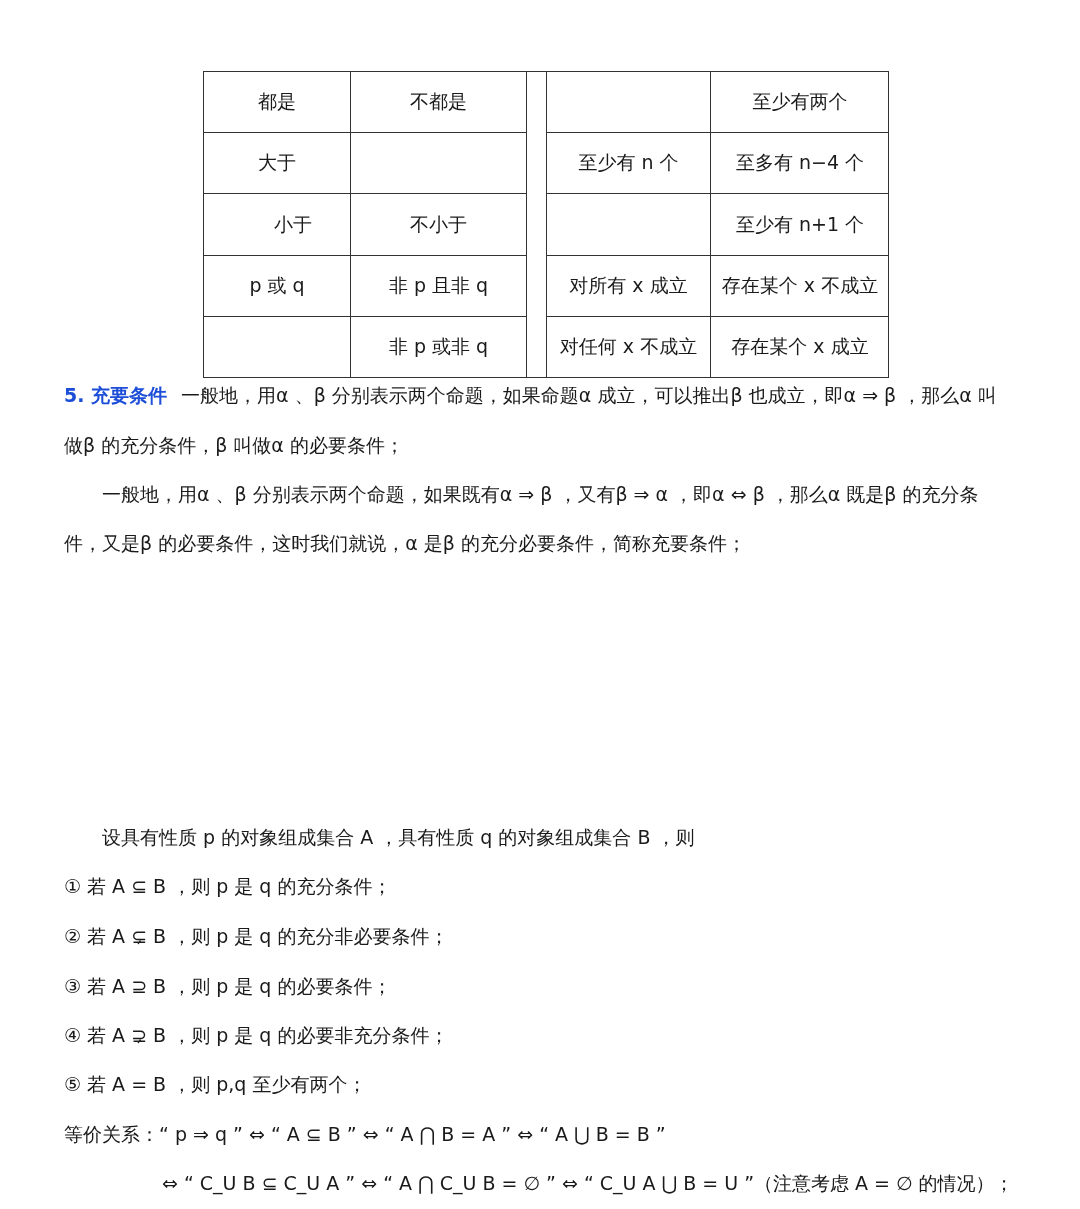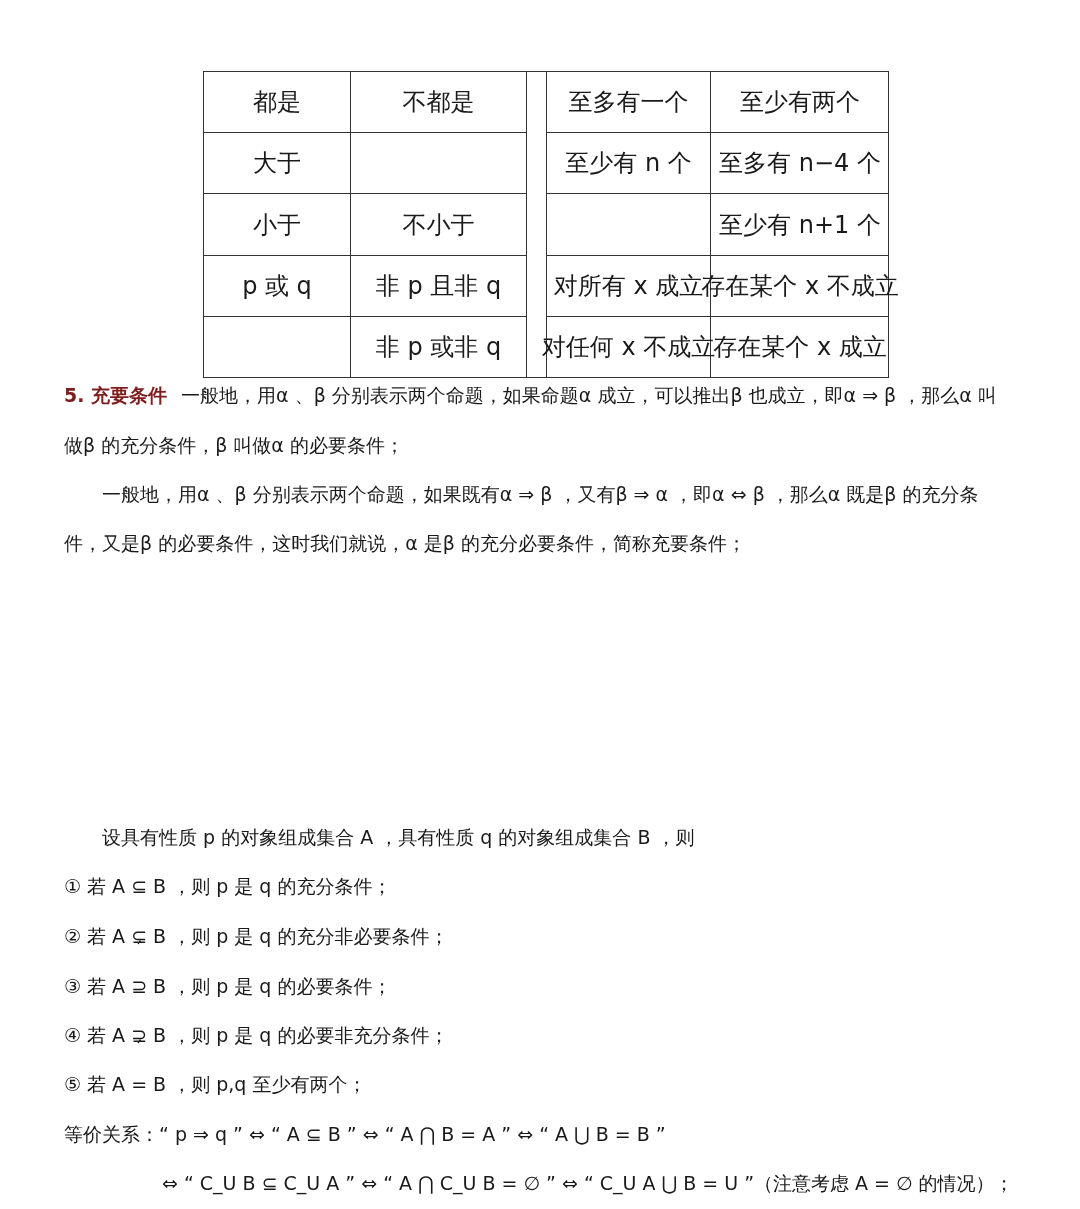--- a/index.html
+++ b/index.html
@@ -3,52 +3,51 @@
 <meta charset="utf-8">
 <style>
   html, body { margin: 0; padding: 0; background: #ffffff; }
   body { width: 1080px; height: 1209px; position: relative; overflow: hidden;
          font-family: "DejaVu Sans", "Liberation Sans", sans-serif; color: #1a1a1a; }
   .tbl { position: absolute; left: 203px; top: 71px; width: 686px; height: 307px;
          border: 1px solid #333; box-sizing: border-box; }
   .vline { position: absolute; top: 0; bottom: 0; width: 1px; background: #333; }
   .hline { position: absolute; height: 1px; background: #333; }
   .cell { position: absolute; display: flex; align-items: center; justify-content: center;
-          font-size: 24px; white-space: nowrap; }
+          font-size: 19px; white-space: nowrap; }
   .gapcol { position: absolute; top: 0; bottom: 0; left: 322px; width: 21px; background: #fff;
             border-left: 1px solid #333; border-right: 1px solid #333; box-sizing: border-box; }
   .line { position: absolute; left: 64px; font-size: 19px; white-space: nowrap; line-height: 26px; }
-  .red { color: #7f1d1d; font-weight: bold; }
+  .red { color: #1d4ed8; font-weight: bold; }
 </style>
 </head>
 <body>
 
 <div class="tbl">
   <div class="vline" style="left:146px"></div>
   <div class="gapcol"></div>
   <div class="vline" style="left:506px"></div>
   <div class="hline" style="top:60px;left:0;width:322px"></div>
   <div class="hline" style="top:60px;left:343px;right:0"></div>
   <div class="hline" style="top:121px;left:0;width:322px"></div>
   <div class="hline" style="top:121px;left:343px;right:0"></div>
   <div class="hline" style="top:183px;left:0;width:322px"></div>
   <div class="hline" style="top:183px;left:343px;right:0"></div>
   <div class="hline" style="top:244px;left:0;width:322px"></div>
   <div class="hline" style="top:244px;left:343px;right:0"></div>
 
   <div class="cell" style="left:0;top:0;width:146px;height:60px">都是</div>
   <div class="cell" style="left:147px;top:0;width:175px;height:60px">不都是</div>
-  <div class="cell" style="left:343px;top:0;width:163px;height:60px">至多有一个</div>
   <div class="cell" style="left:507px;top:0;width:178px;height:60px">至少有两个</div>
 
   <div class="cell" style="left:0;top:61px;width:146px;height:60px">大于</div>
   <div class="cell" style="left:343px;top:61px;width:163px;height:60px">至少有 n 个</div>
   <div class="cell" style="left:507px;top:61px;width:178px;height:60px">至多有 n−4 个</div>
 
-  <div class="cell" style="left:0;top:122px;width:146px;height:61px">小于</div>
+  <div class="cell" style="left:16px;top:122px;width:146px;height:61px">小于</div>
   <div class="cell" style="left:147px;top:122px;width:175px;height:61px">不小于</div>
   <div class="cell" style="left:507px;top:122px;width:178px;height:61px">至少有 n+1 个</div>
 
   <div class="cell" style="left:0;top:184px;width:146px;height:60px">p 或 q</div>
   <div class="cell" style="left:147px;top:184px;width:175px;height:60px">非 p 且非 q</div>
   <div class="cell" style="left:343px;top:184px;width:163px;height:60px">对所有 x 成立</div>
   <div class="cell" style="left:507px;top:184px;width:178px;height:60px">存在某个 x 不成立</div>
 
   <div class="cell" style="left:147px;top:245px;width:175px;height:60px">非 p 或非 q</div>
   <div class="cell" style="left:343px;top:245px;width:163px;height:60px">对任何 x 不成立</div>

